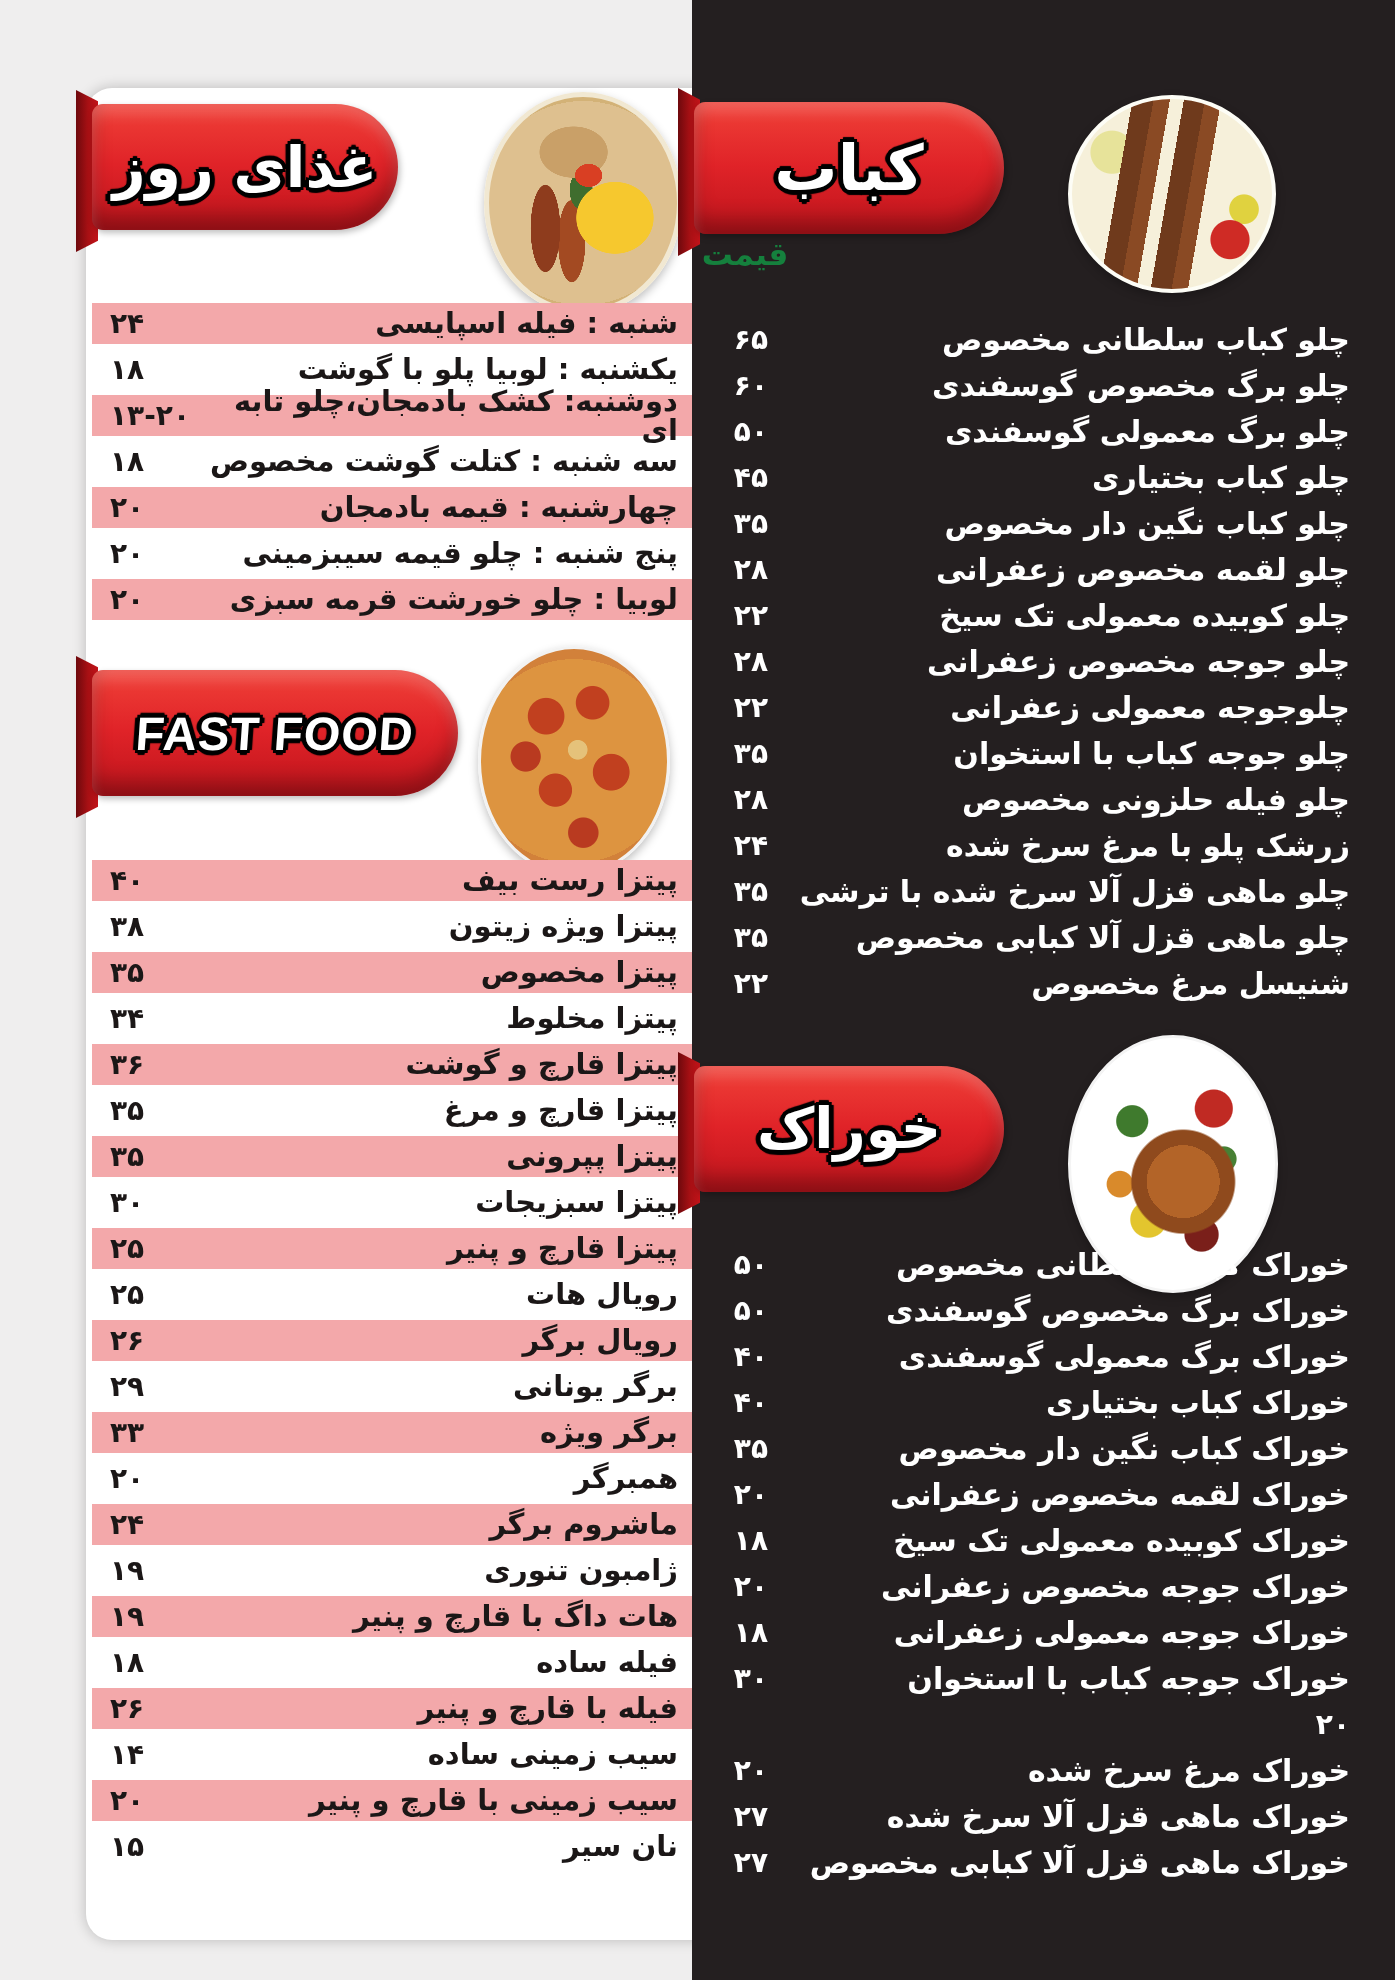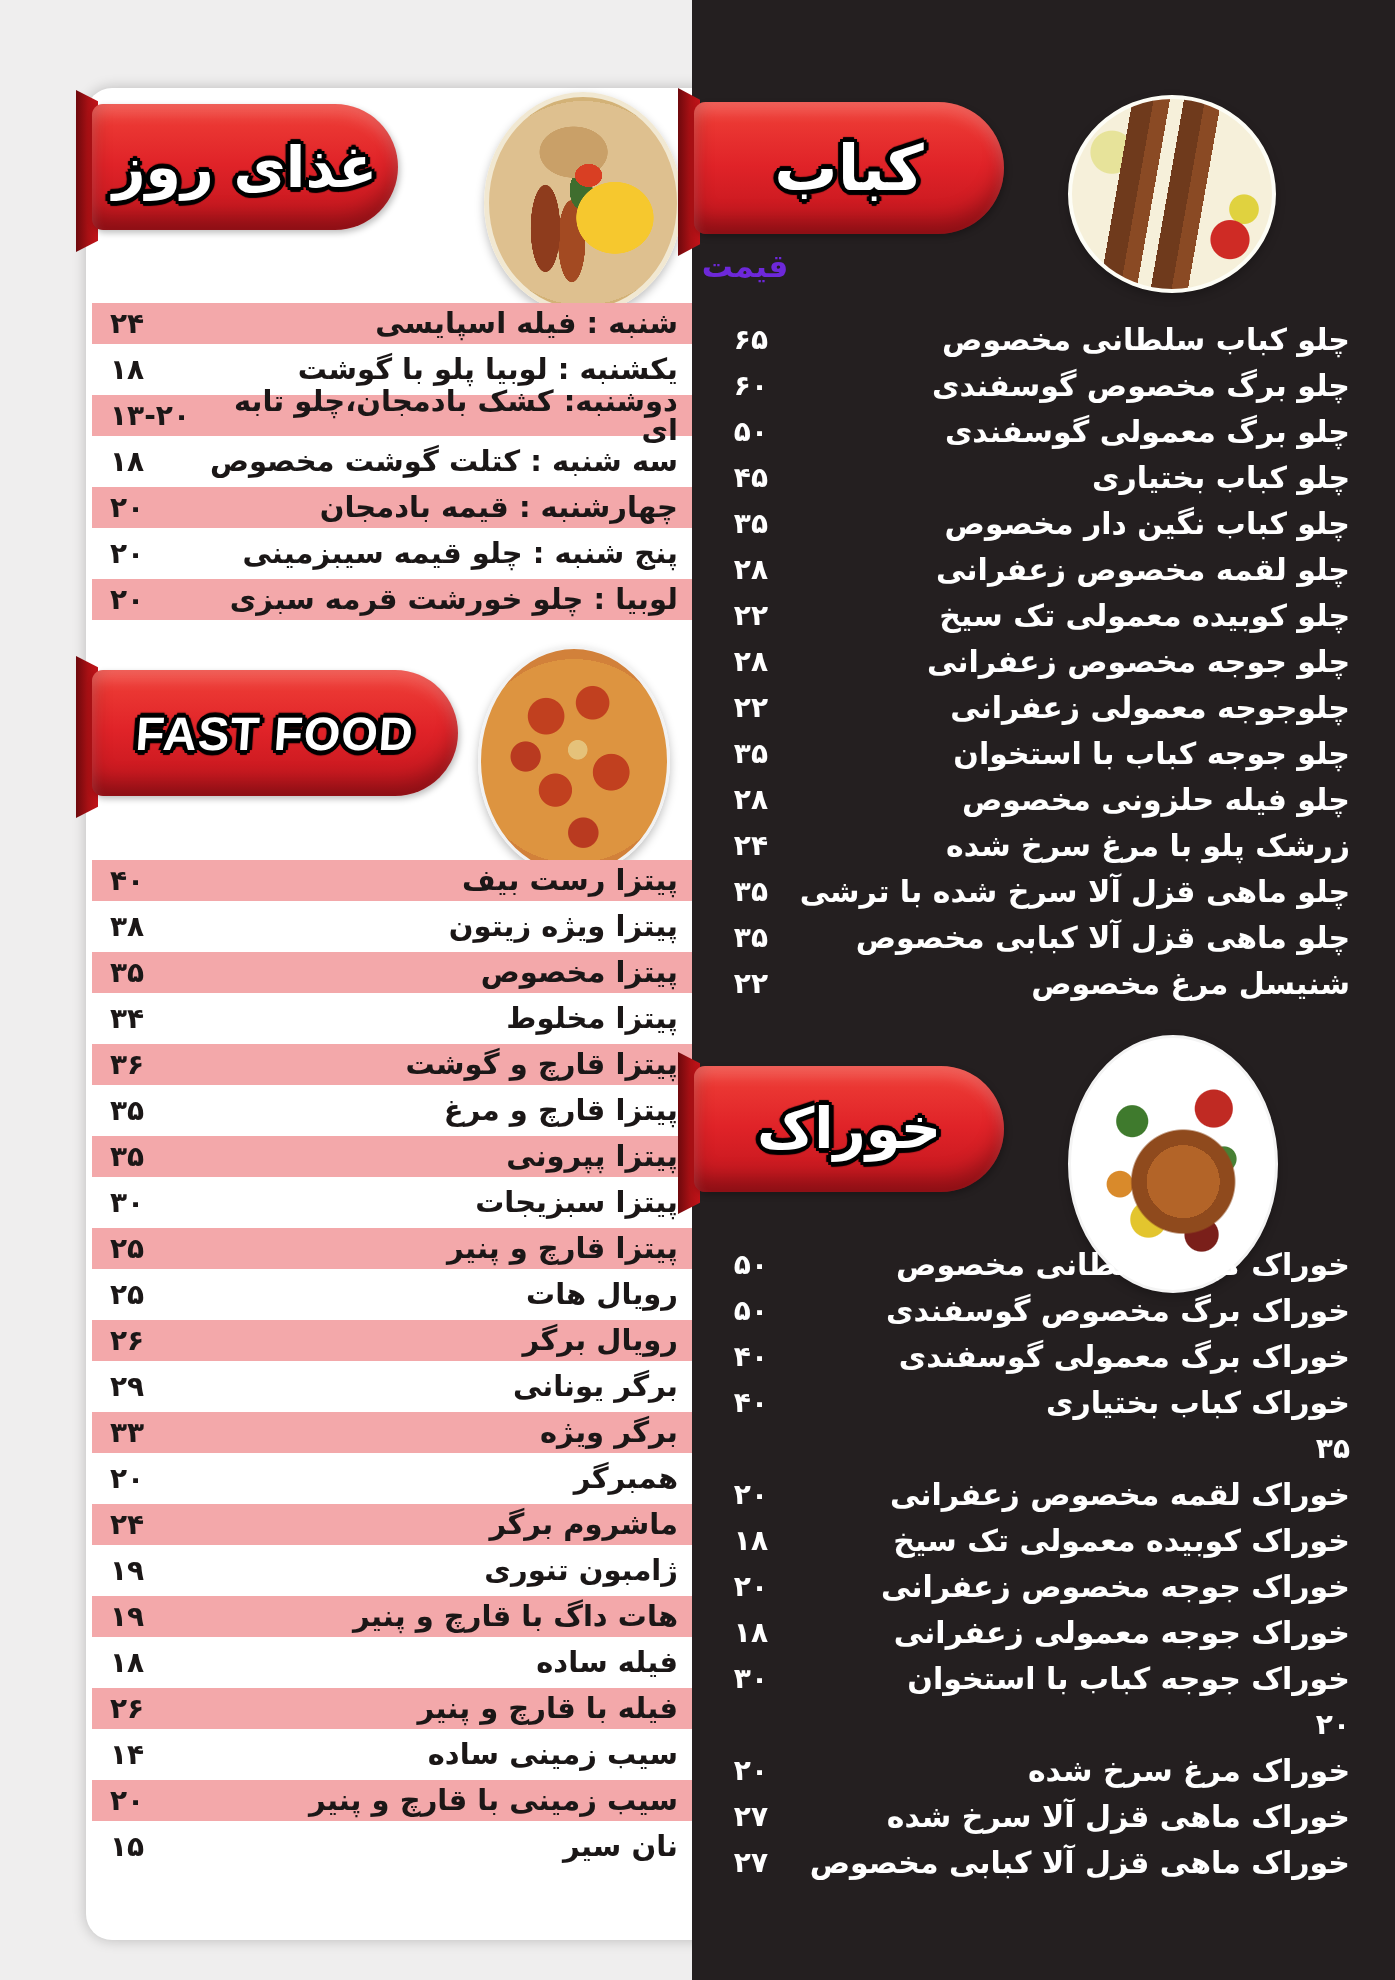--- a/index.html
+++ b/index.html
@@ -115,22 +115,22 @@
   #khorak-list{top:1242px;}
   .dark-list .drow{
     height:46px;
     display:flex; direction:rtl; align-items:center; justify-content:space-between;
     color:#fff; font-size:30px; font-weight:bold; line-height:1;
   }
   .dark-list .row-price{
     width:66px; text-align:right; font-size:28px; letter-spacing:3px; white-space:nowrap;
   }
   #price-label{
-    position:absolute; left:700px; top:248px; width:90px; text-align:center;
-    color:#6d28d9; font-size:31px; font-weight:bold;
+    position:absolute; left:700px; top:236px; width:90px; text-align:center;
+    color:#15803d; font-size:31px; font-weight:bold;
   }
 </style>
 </head>
 <body>
 
 <div id="page">
 
   <div id="white-panel"></div>
   <div id="dark-panel"></div>
 
@@ -363,20 +363,21 @@
       </div>
       <div class="drow">
         <span class="row-name">خوراک برگ معمولی گوسفندی</span>
         <span class="row-price">۴۰</span>
       </div>
       <div class="drow">
         <span class="row-name">خوراک کباب بختیاری</span>
         <span class="row-price">۴۰</span>
       </div>
       <div class="drow">
+        <span class="row-name">خوراک کباب نگین دار مخصوص</span>
         <span class="row-price">۳۵</span>
       </div>
       <div class="drow">
         <span class="row-name">خوراک لقمه مخصوص زعفرانی</span>
         <span class="row-price">۲۰</span>
       </div>
       <div class="drow">
         <span class="row-name">خوراک کوبیده معمولی تک سیخ</span>
         <span class="row-price">۱۸</span>
       </div>

